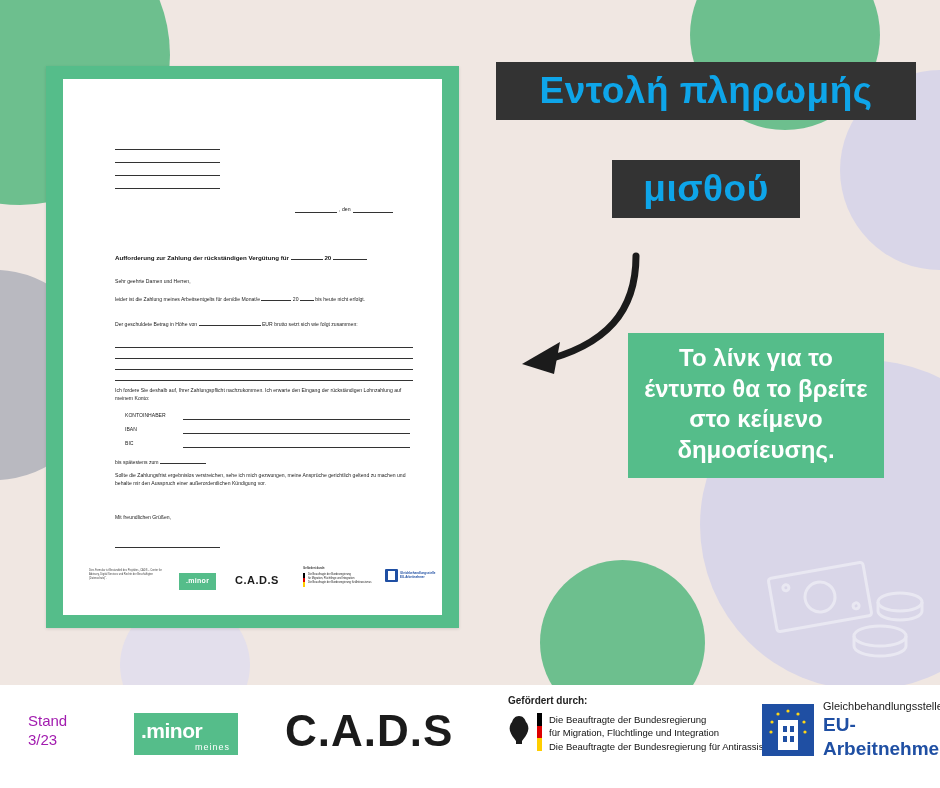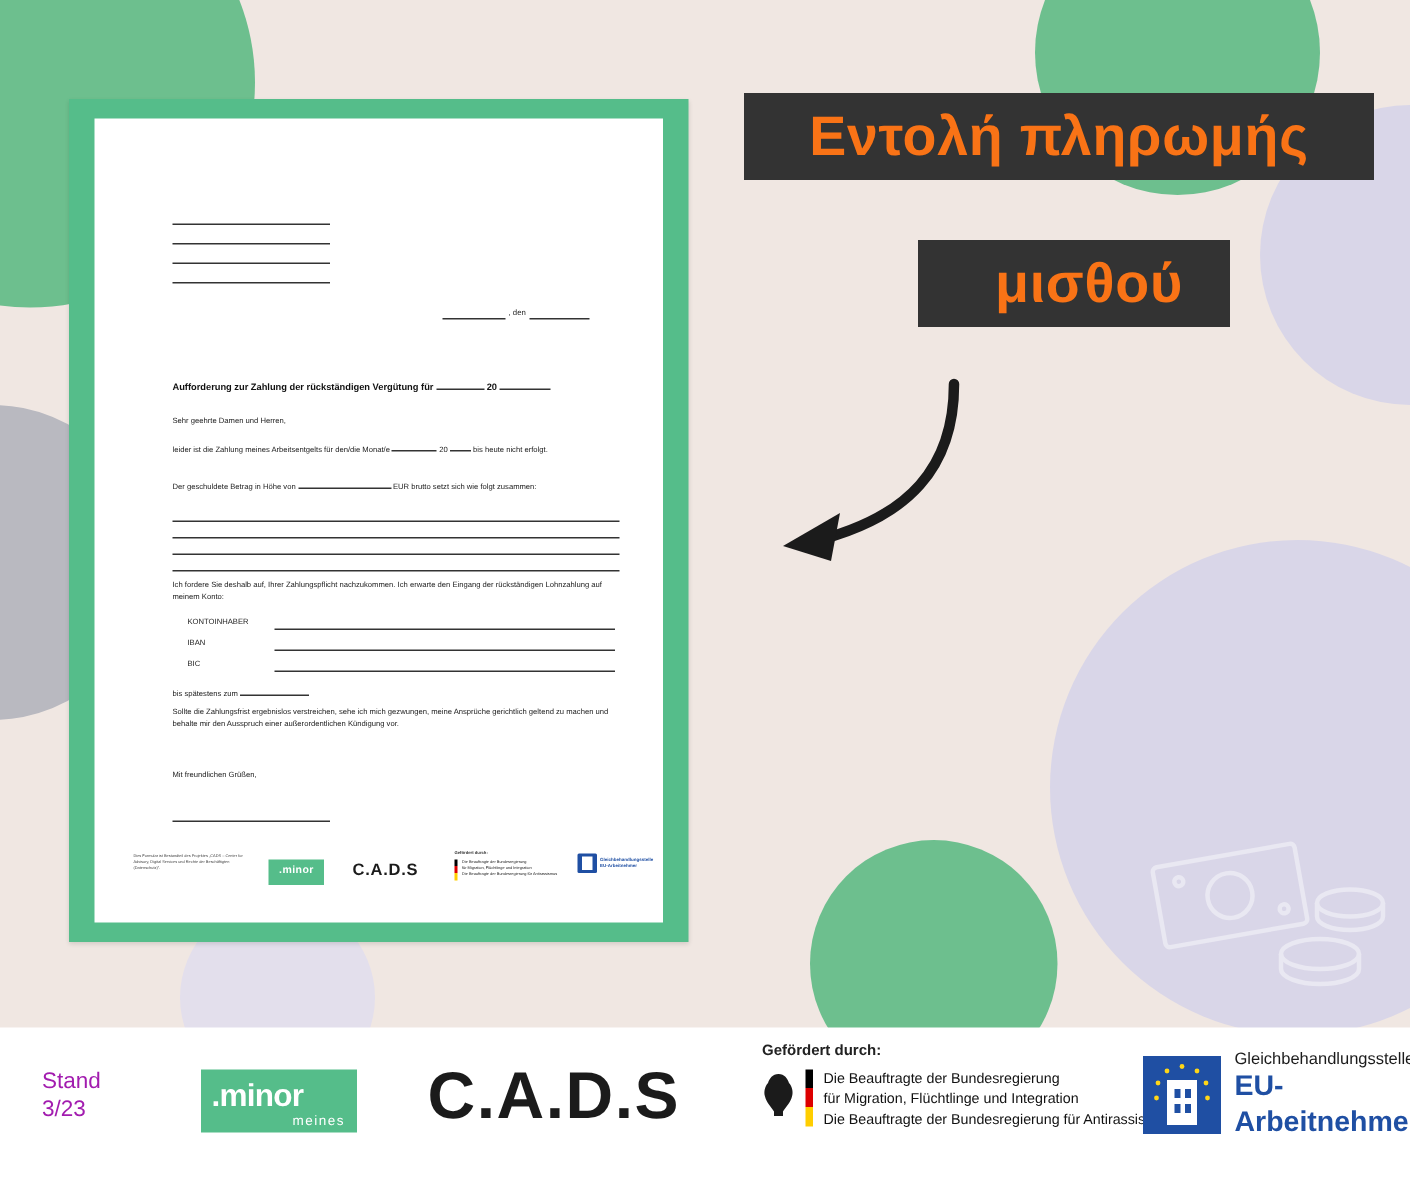--- a/index.html
+++ b/index.html
@@ -263,42 +263,41 @@
     font-size: 3px;
     font-weight: bold;
     color: #1f4fa3;
     line-height: 1.3;
   }
 
   
   .title-box {
     position: absolute;
     background: #333333;
-    color: #f97316;
+    color: #0ea5e9;
     font-weight: bold;
     letter-spacing: 0.5px;
   }
   .title-box-1 {
     left: 496px;
     top: 62px;
     width: 420px;
     height: 58px;
     font-size: 37px;
     line-height: 58px;
     text-align: center;
   }
   .title-box-2 {
     left: 612px;
     top: 160px;
     width: 188px;
     height: 58px;
     font-size: 37px;
     line-height: 58px;
     text-align: center;
-    padding-left: 20px;
   }
   .arrow-svg {
     position: absolute;
     left: 508px;
     top: 250px;
     width: 140px;
     height: 140px;
   }
   .cta-box {
     position: absolute;
@@ -558,20 +557,21 @@
   </div>
 
   <div class="title-box title-box-1">Εντολή πληρωμής</div>
   <div class="title-box title-box-2">μισθού</div>
 
   <svg class="arrow-svg" viewBox="0 0 140 140">
     <path d="M128 6 C 128 60, 100 96, 30 112" fill="none" stroke="#1b1b1b" stroke-width="7" stroke-linecap="round"></path>
     <path d="M14 114 L 52 92 L 46 124 Z" fill="#1b1b1b"></path>
   </svg>
 
+  <div class="cta-box">Το λίνκ για το έντυπο θα το βρείτε στο κείμενο δημοσίευσης.</div>
 
   <div class="bottom-bar"></div>
 
   <div class="stand">
     <div>Stand</div>
     <div>3/23</div>
   </div>
 
   <div class="minor-logo">
     <div class="mtxt"><span class="mdot">.</span><span>minor</span></div>

